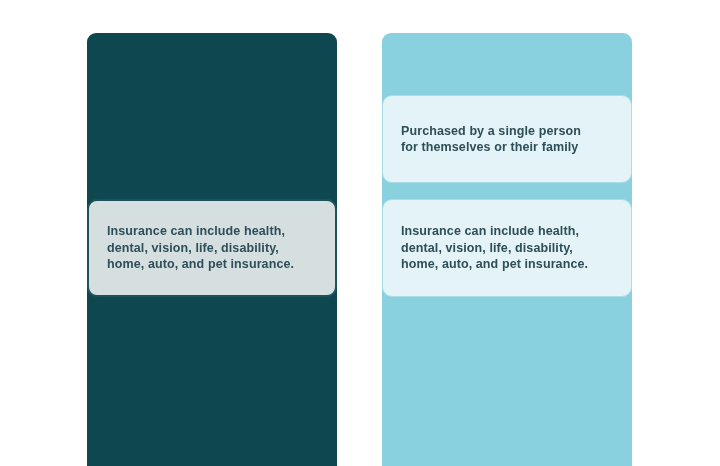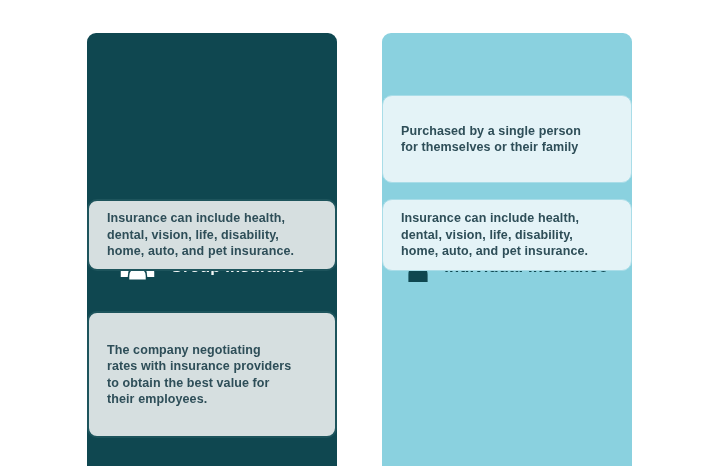--- a/index.html
+++ b/index.html
@@ -8,21 +8,21 @@
     background:var(--canvas-bg,#ffffff);
     font-family:"Liberation Sans", sans-serif;
   }
   .column{position:absolute;top:0;width:250px;height:100%;}
   .col-left{left:87px;}
   .col-right{left:382px;}
 
   .row{position:absolute;left:0;right:0;box-sizing:border-box;}
   .row-header{top:33px;height:48px;}
   .row-c1{top:95px;height:88px;}
-  .row-c2{top:199px;height:72px;}
+  .row-c2{top:199px;height:98px;}
   .row-c3{top:311px;height:127px;}
 
   .pill{
     display:flex;align-items:center;justify-content:center;gap:14px;
     border-radius:9px;height:100%;
   }
   .pill-dark{background:var(--dark-teal,#0f4750);}
   .pill-light{background:var(--light-blue,#8ad1df);}
   .pill-label{
     font-size:16.5px;font-weight:600;letter-spacing:0.2px;white-space:nowrap;
@@ -71,26 +71,20 @@
         </svg>
       </span>
       <span class="pill-label">Group Insurance</span>
     </header>
 
     <div class="row row-c2 card card-gray">
       <p>Insurance can include health,
 dental, vision, life, disability,
 home, auto, and pet insurance.</p>
     </div>
-    <div class="row row-c3 card card-gray">
-      <p>The company negotiating
-rates with insurance providers
-to obtain the best value for
-their employees.</p>
-    </div>
   </section>
 
   <section class="column col-right">
     <header class="row row-header pill pill-light">
       <span class="icon">
         <svg width="24" height="31" viewBox="0 0 24 31" aria-hidden="true">
           <g fill="#0f4750">
             <circle cx="12" cy="6" r="5.2"></circle>
             <path d="M12 13.8c-6.1 0-9.6 4.1-9.6 9.9V31h19.2v-7.3c0-5.8-3.5-9.9-9.6-9.9z"></path>
           </g>

